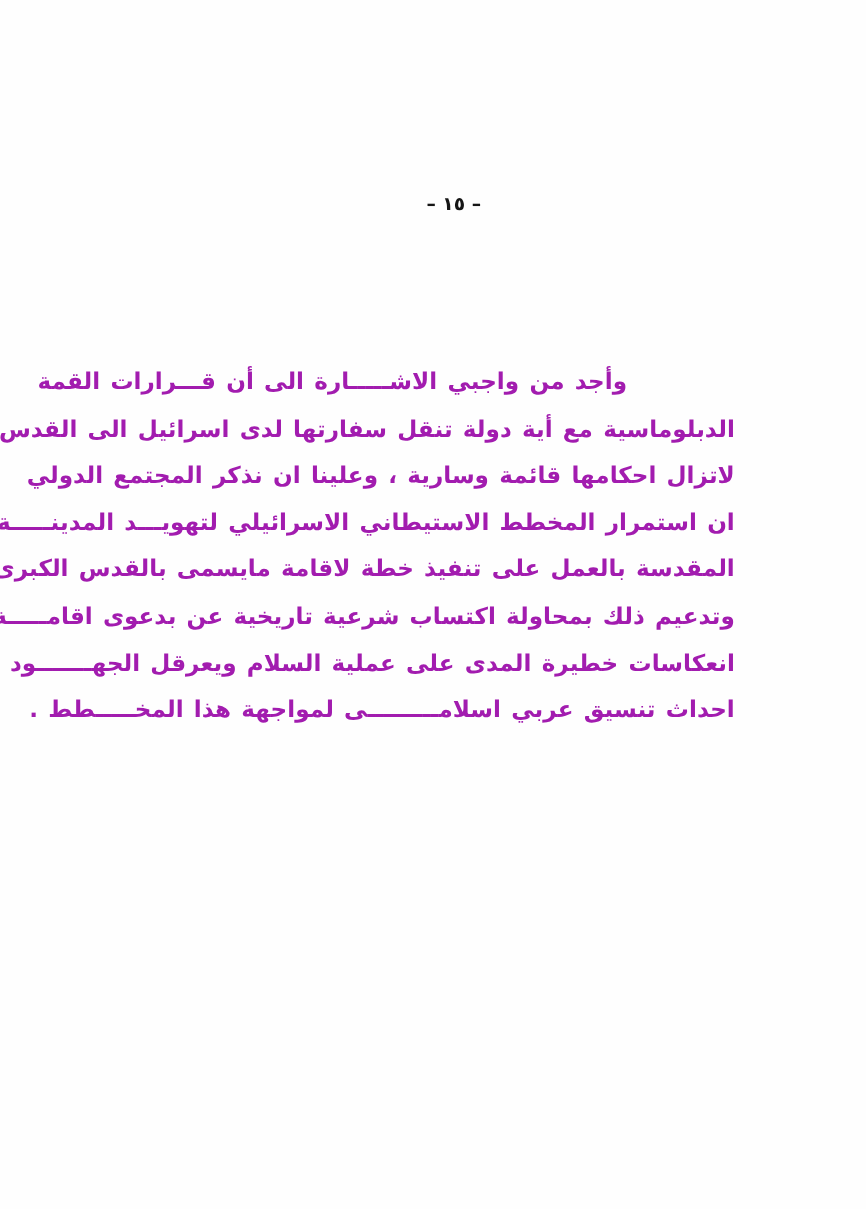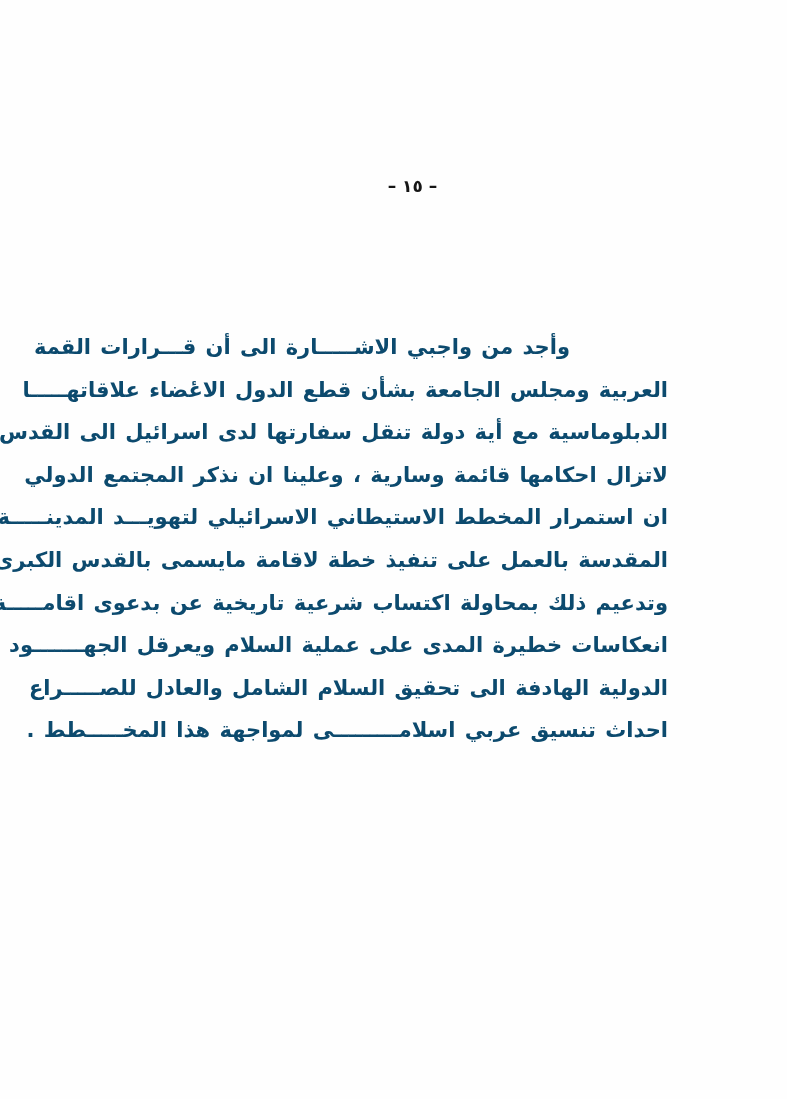--- a/index.html
+++ b/index.html
@@ -38,40 +38,38 @@
   .line {
     font-size: 21px;
     font-weight: bold;
     line-height: 42.6px;
     height: 42.6px;
     white-space: nowrap;
     text-align: justify;
     text-align-last: justify;
     -moz-text-align-last: justify;
     word-spacing: 2px;
-    color: #0c4a6e;
+    color: #a21caf;
   }
   .line.first-line {
     padding-right: 98px;
     padding-left: 18px;
   }
 </style>
 </head>
 <body>
 
 <div class="page">
 
   <div class="page-number">– ١٥ –</div>
 
   <div class="text-block">
     <div class="line first-line">وأجد من واجبي الاشـــــارة الى أن قـــرارات القمة</div>
-    <div class="line">العربية ومجلس الجامعة بشأن قطع الدول الاعٔضاء علاقاتهـــــا</div>
     <div class="line">الدبلوماسية مع أية دولة تنقل سفارتها لدى اسرائيل الى القدس</div>
     <div class="line">لاتزال احكامها قائمة وسارية ، وعلينا ان نذكر المجتمع الدولي</div>
     <div class="line">ان استمرار المخطط الاستيطاني الاسرائيلي لتهويـــد المدينـــــة</div>
     <div class="line">المقدسة بالعمل على تنفيذ خطة لاقامة مايسمى بالقدس الكبرى</div>
     <div class="line">وتدعيم ذلك بمحاولة اكتساب شرعية تاريخية عن بدعوى اقامـــــة</div>
     <div class="line">انعكاسات خطيرة المدى على عملية السلام ويعرقل الجهـــــــود</div>
-    <div class="line">الدولية الهادفة الى تحقيق السلام الشامل والعادل للصـــــراع</div>
     <div class="line">احداث تنسيق عربي اسلامـــــــــى لمواجهة هذا المخـــــطط .</div>
   </div>
 
 </div>
 
 </body></html>

